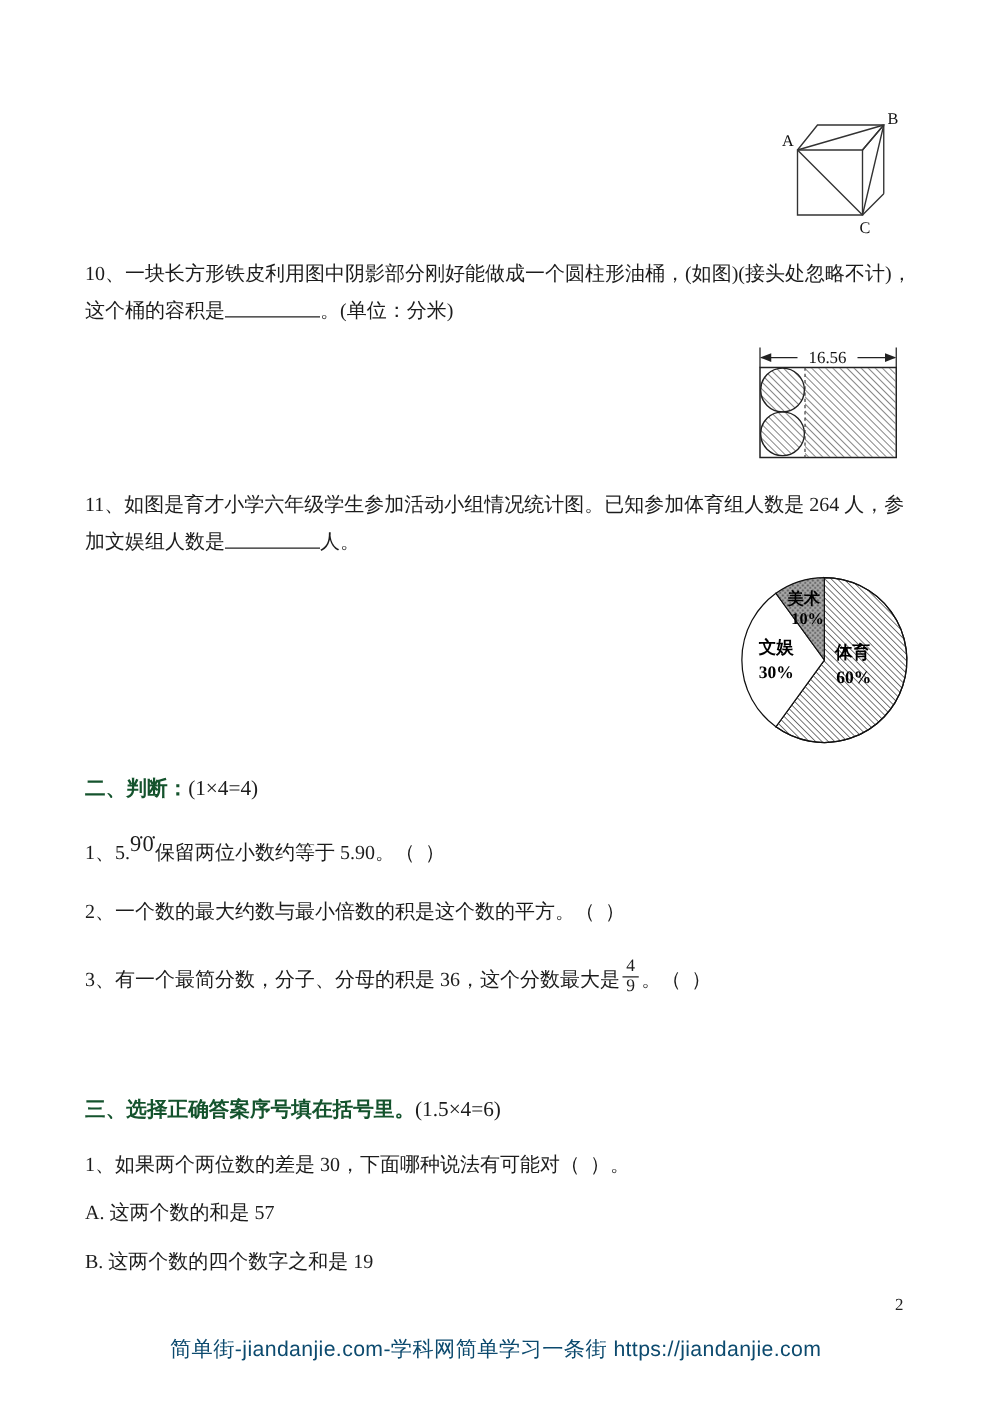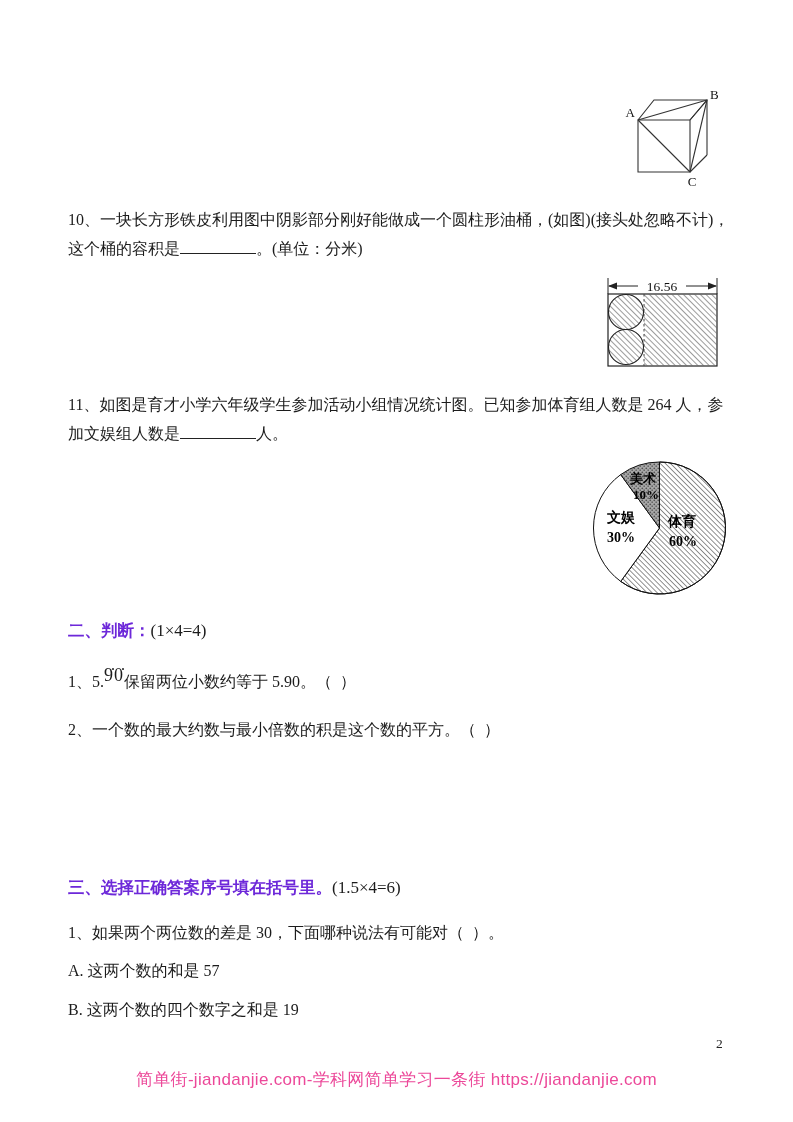--- a/index.html
+++ b/index.html
@@ -5,38 +5,38 @@
   html,body { margin:0; padding:0; background:#fff; }
   .page {
     position:relative; width:793px; height:1122px; background:#ffffff;
     font-family:"Liberation Serif","DejaVu Serif",serif; color:#1c1c1c;
     overflow:hidden;
   }
   .line { position:absolute; font-size:16px; white-space:pre; line-height:1.18; }
   .heading-line { position:absolute; white-space:pre; }
   .heading-cn {
     font-family:"Liberation Sans","DejaVu Sans",sans-serif;
-    font-weight:700; font-size:16.5px; color:#6d28d9;
+    font-weight:700; font-size:16.5px; color:#14532d;
   }
   .heading-score { font-size:17px; font-weight:400; }
   .blank {
     display:inline-block; width:76px; height:1.05em;
     border-bottom:1.2px solid #222; vertical-align:baseline;
   }
   .rep { position:relative; top:-6px; font-size:18px; letter-spacing:1px;text-align:center; }
   .frac {
     display:inline-block; text-align:center; vertical-align:-4px;
     font-size:14px; line-height:1.08; margin:0 2px;
   }
   .frac .den { border-top:1.2px solid #222; padding:0 3px; }
   .fig { position:absolute; }
   .footer {
     position:absolute; top:1068px; left:0; width:100%; text-align:center;
     font-family:"Liberation Sans","DejaVu Sans",sans-serif;
-    font-size:17px; color:#ec4899; letter-spacing:0.3px;
+    font-size:17px; color:#0c4a6e; letter-spacing:0.3px;
   }
   .pagenum { position:absolute; top:1036px; left:716px; font-size:13.5px; color:#222; }
   svg text { font-family:"Liberation Serif","DejaVu Serif",serif; }
 </style>
 </head>
 <body>
 
 <div class="page">
 
   <svg class="fig" style="left:612px; top:86px;" width="118" height="104" viewBox="0 0 118 104">
@@ -108,20 +108,21 @@
       <text x="98" y="91">60%</text>
     </g>
   </svg>
 
   <div class="heading-line" style="left:68px; top:620px;"><span class="heading-cn">二、判断：</span><span class="heading-score">(1×4=4)</span></div>
 
   <div class="line" style="left:68px; top:671px;"><span>1、5.</span><span class="rep">9̇0̇</span><span>保留两位小数约等于 5.90。（  ）</span></div>
 
   <div class="line" style="left:68px; top:721px;">2、一个数的最大约数与最小倍数的积是这个数的平方。（  ）</div>
 
+  <div class="line" style="left:68px; top:766px;"><span>3、有一个最简分数，分子、分母的积是 36，这个分数最大是</span><span class="frac"><span class="num" style="display:block;">4</span><span class="den" style="display:block;">9</span></span><span>。（  ）</span></div>
 
 
   <div class="heading-line" style="left:68px; top:877px;"><span class="heading-cn">三、选择正确答案序号填在括号里。</span><span class="heading-score">(1.5×4=6)</span></div>
 
   <div class="line" style="left:68px; top:924px;">1、如果两个两位数的差是 30，下面哪种说法有可能对（  ）。</div>
   <div class="line" style="left:68px; top:962px;">A. 这两个数的和是 57</div>
   <div class="line" style="left:68px; top:1001px;">B. 这两个数的四个数字之和是 19</div>
 
   <div class="pagenum">2</div>
   <div class="footer">简单街-jiandanjie.com-学科网简单学习一条街 https://jiandanjie.com</div>

